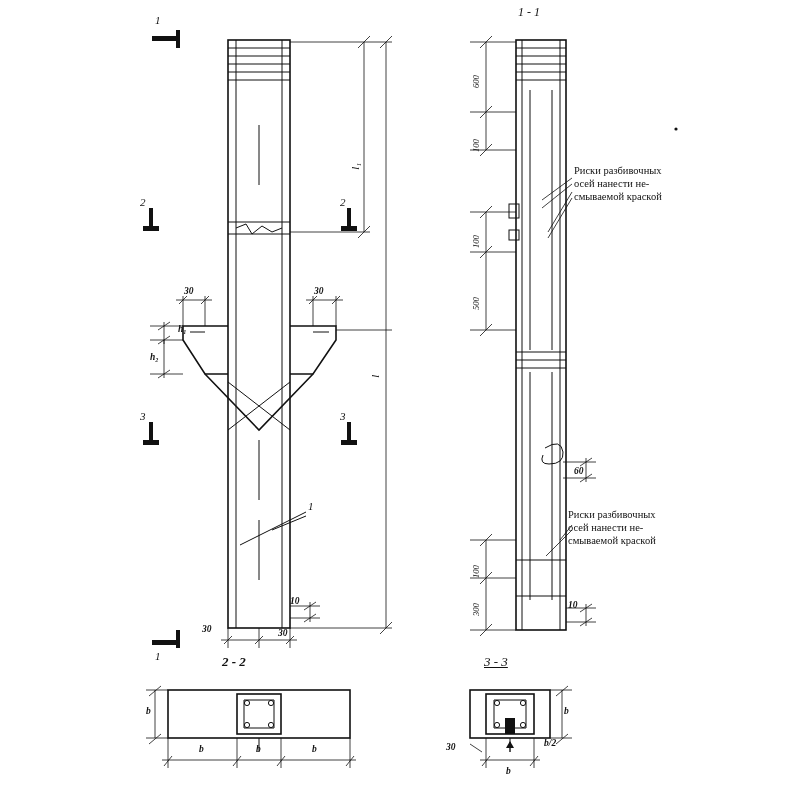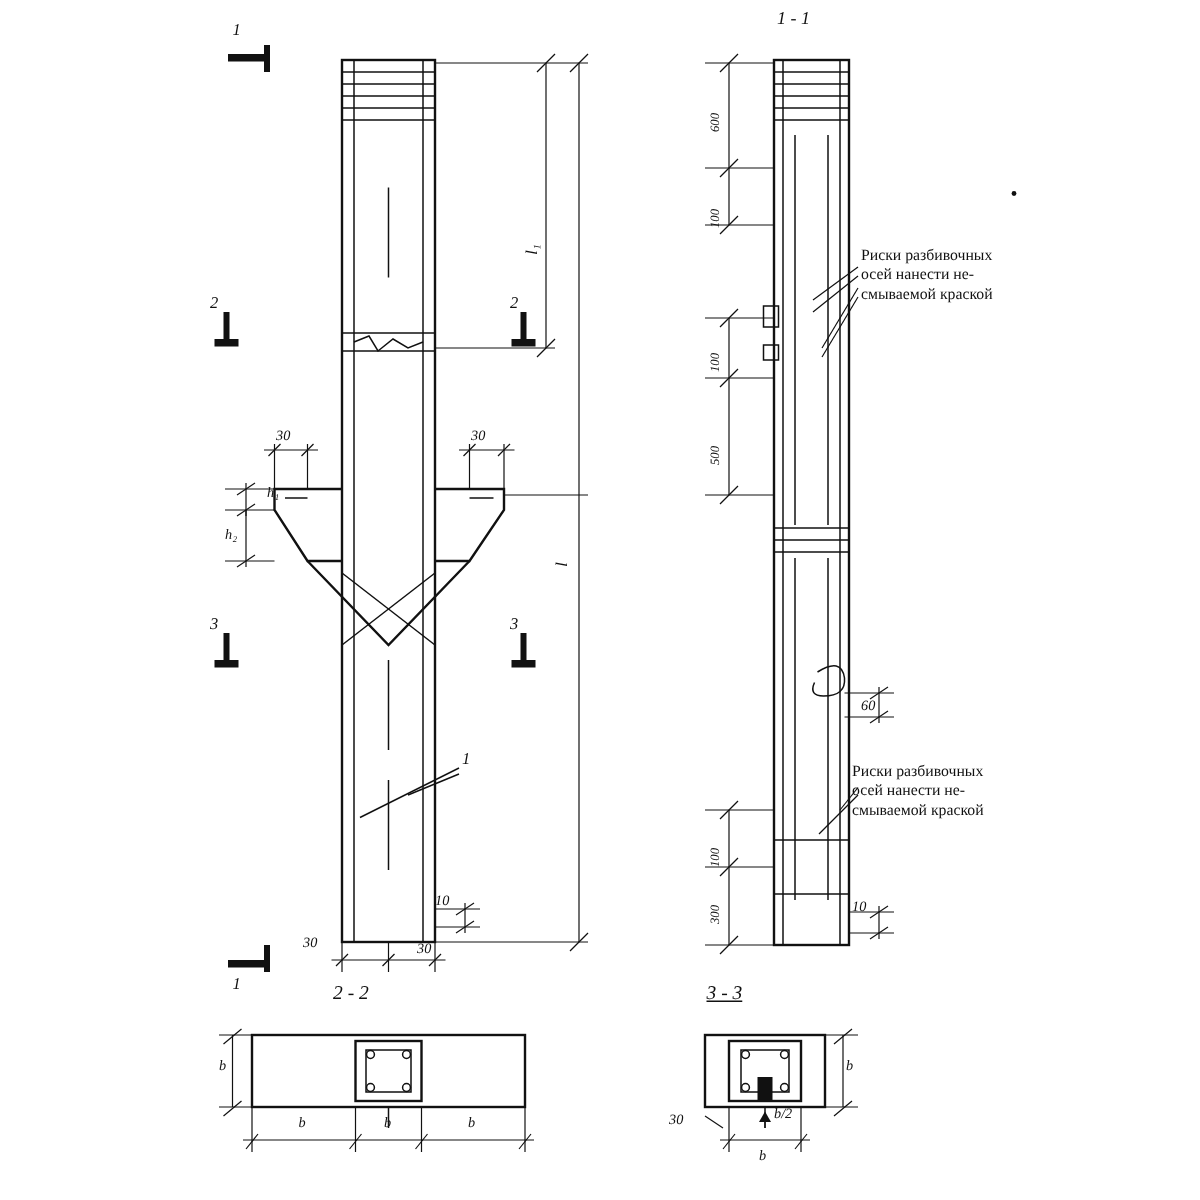--- a/index.html
+++ b/index.html
@@ -1,20 +1,20 @@
 <!DOCTYPE html>
 <html><head>
 <meta charset="utf-8">
 <style>
   html,body{margin:0;padding:0;background:#ffffff;}
   body{width:800px;height:800px;overflow:hidden;font-family:"Liberation Serif",serif;color:#111;}
   #sheet{position:relative;width:800px;height:800px;}
   .lbl{position:absolute;font-size:11px;line-height:1.15;white-space:pre;color:#111;}
   .lbl.it{font-style:italic;}
-  .lbl.small{font-size:9.5px;}
+  .lbl.small{font-size:9.5px;font-weight:bold;}
   .lbl.tiny{font-size:8.5px;}
   .note{position:absolute;font-size:10.5px;line-height:1.25;white-space:pre;color:#111;}
   svg{position:absolute;left:0;top:0;}
   .ln{stroke:#111;fill:none;}
   .thin{stroke-width:1;}
   .med{stroke-width:1.6;}
   .hair{stroke-width:0.8;}
   .fillblk{fill:#111;stroke:none;}
   .nofill{fill:none;}
 </style>
@@ -282,22 +282,22 @@
       <line x1="470" y1="744" x2="482" y2="752"></line>
 
       <line x1="510" y1="752" x2="510" y2="742"></line>
       <path d="M506 748 l4 -7 l4 7" class="fillblk"></path>
     </g>
 
     <circle cx="676" cy="129" r="1.6" class="fillblk"></circle>
   </svg>
 
   <div class="lbl it" style="left:518px;top:6px;font-size:12px;">1 - 1</div>
-  <div class="lbl it" style="left:222px;top:655px;font-size:13px;">2 - 2</div>
-  <div class="lbl it" style="left:471px;top:655px;font-size:13px;text-decoration:underline;">3 - 3</div>
+  <div class="lbl it" style="left:222px;top:655px;font-size:13px;font-weight:bold;">2 - 2</div>
+  <div class="lbl it" style="left:484px;top:655px;font-size:13px;text-decoration:underline;">3 - 3</div>
 
   <div class="lbl it" style="left:155px;top:14px;">1</div>
   <div class="lbl it" style="left:155px;top:650px;">1</div>
   <div class="lbl it" style="left:140px;top:196px;">2</div>
   <div class="lbl it" style="left:340px;top:196px;">2</div>
   <div class="lbl it" style="left:140px;top:410px;">3</div>
   <div class="lbl it" style="left:340px;top:410px;">3</div>
 
   <div class="lbl it" style="left:352px;top:160px;transform:rotate(-90deg);">l₁</div>
   <div class="lbl it" style="left:374px;top:370px;transform:rotate(-90deg);">l</div>
@@ -327,15 +327,15 @@
 смываемой краской</div>
 
   <div class="lbl it small" style="left:146px;top:706px;">b</div>
   <div class="lbl it small" style="left:199px;top:744px;">b</div>
   <div class="lbl it small" style="left:256px;top:744px;">b</div>
   <div class="lbl it small" style="left:312px;top:744px;">b</div>
 
   <div class="lbl it small" style="left:564px;top:706px;">b</div>
   <div class="lbl it small" style="left:506px;top:766px;">b</div>
   <div class="lbl it small" style="left:446px;top:742px;">30</div>
-  <div class="lbl it small" style="left:516px;top:738px;">b/2</div>
+  <div class="lbl it small" style="left:544px;top:738px;">b/2</div>
 
 </div>
 
 </body></html>

